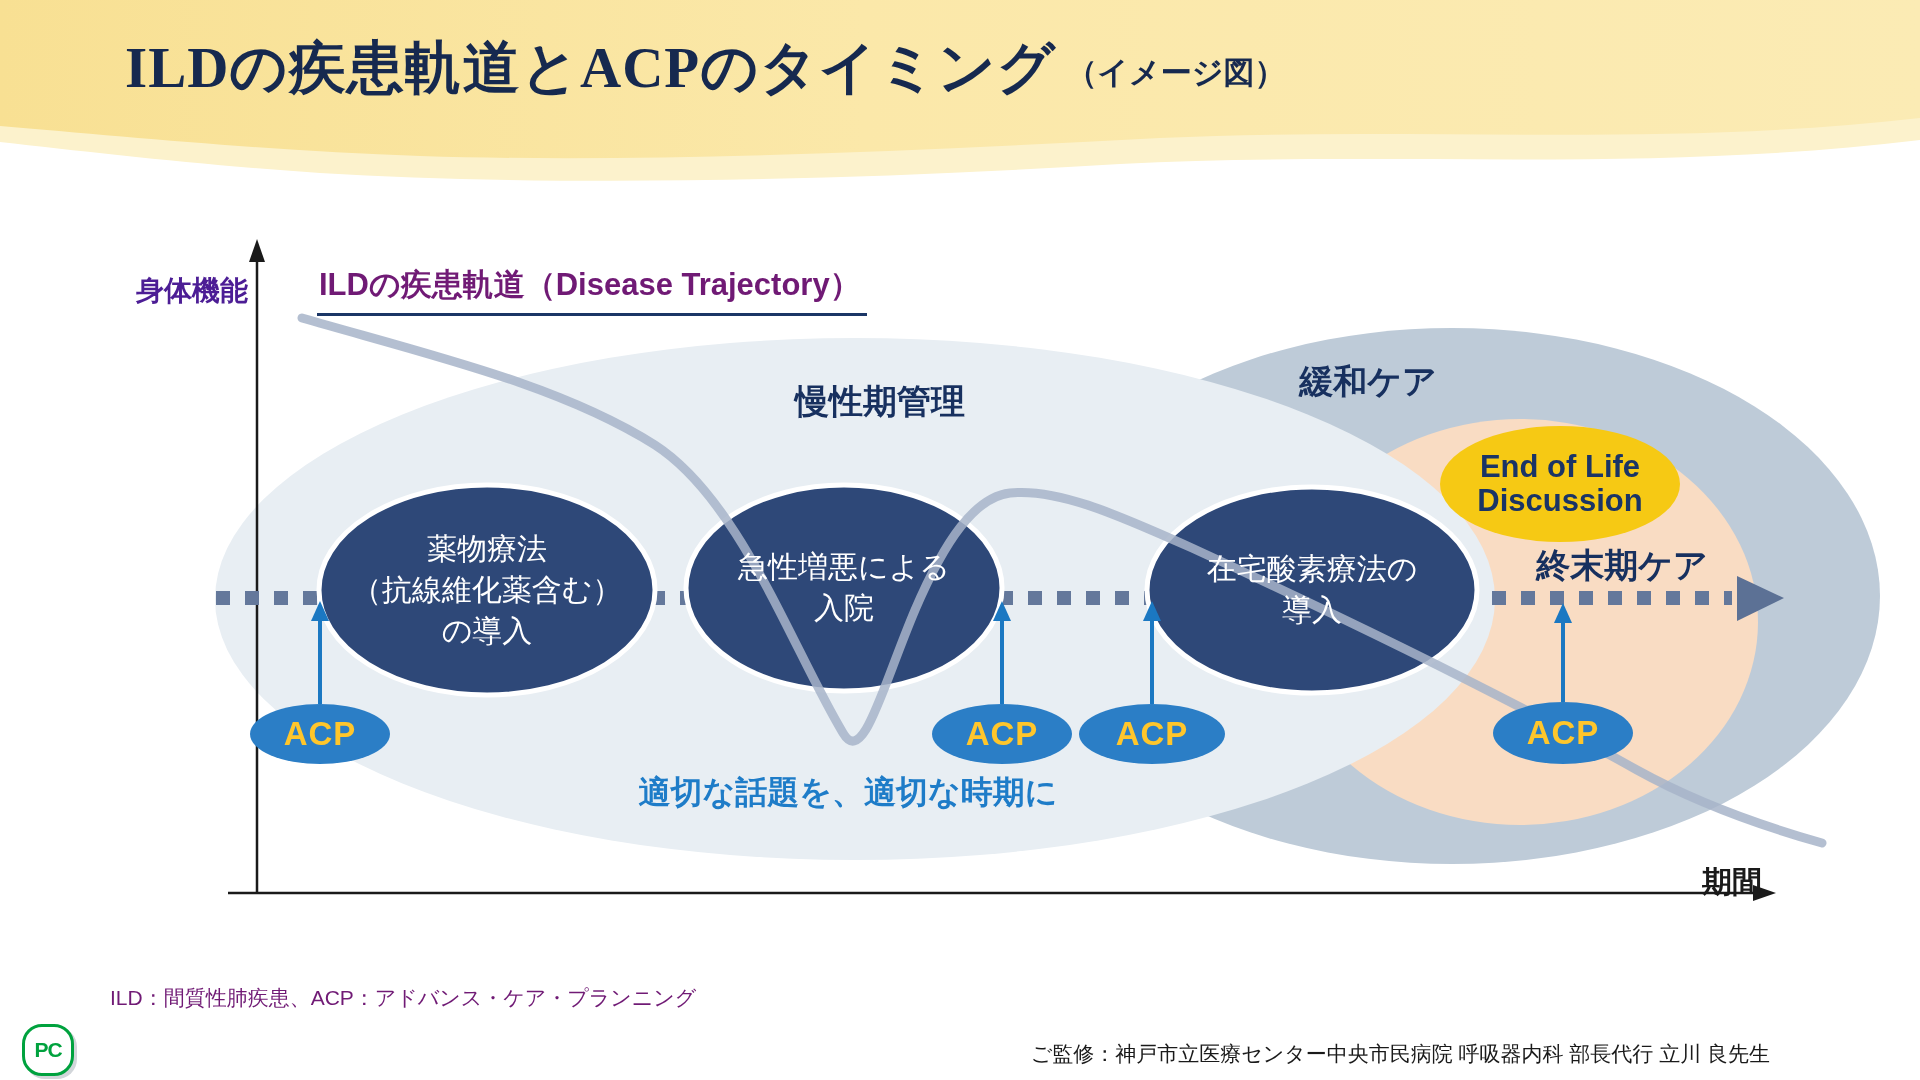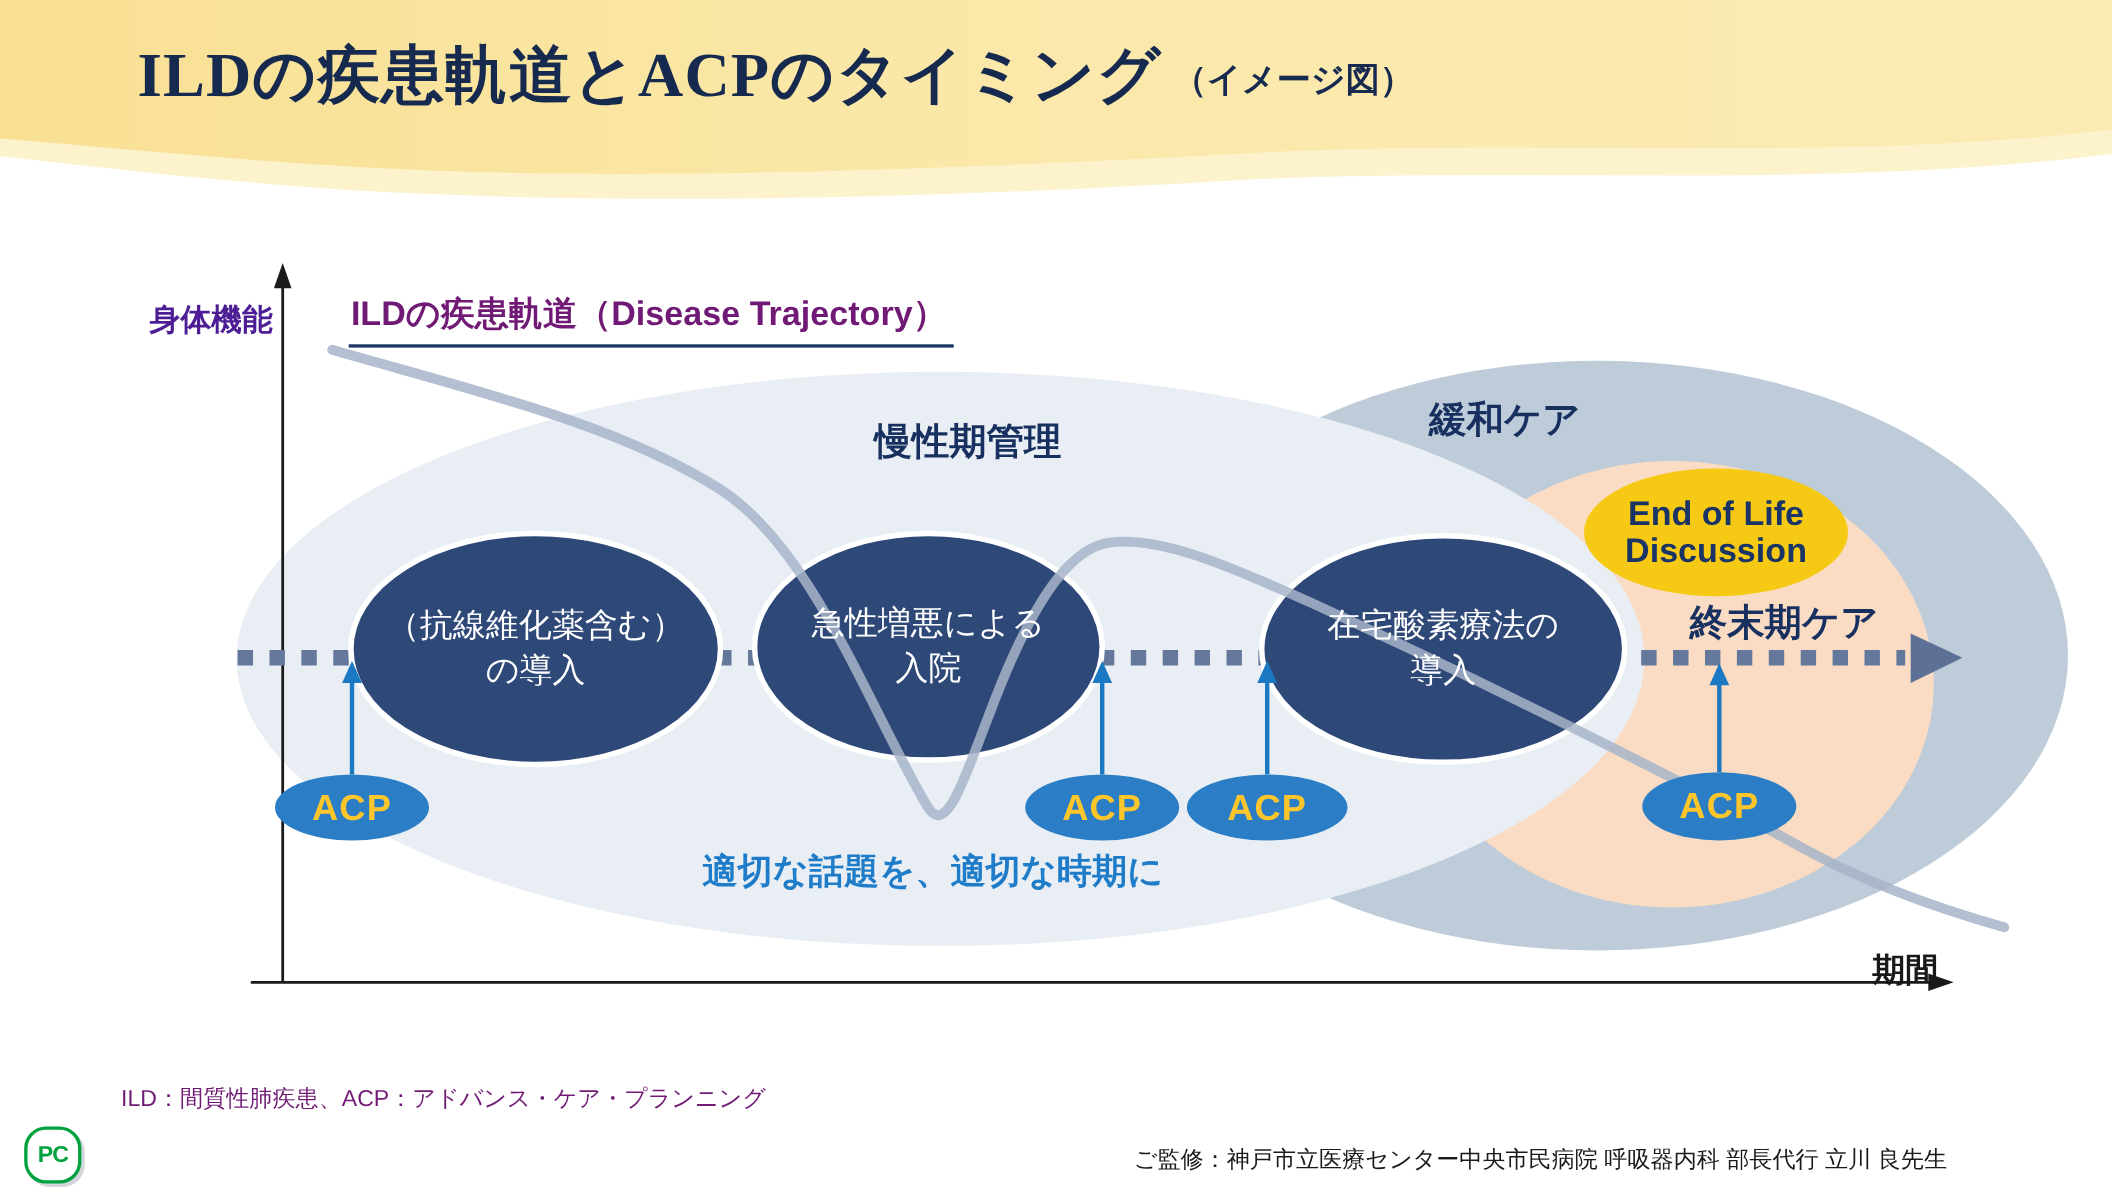--- a/index.html
+++ b/index.html
@@ -113,20 +113,21 @@
 
   <div class="abs y-label">身体機能</div>
 
   <div class="abs heading">ILDの疾患軌道（Disease Trajectory）</div>
 
   <div class="abs ctr region-label" style="left:880px;top:402px">慢性期管理</div>
   <div class="abs ctr region-label" style="left:1368px;top:382px">緩和ケア</div>
   <div class="abs ctr region-label" style="left:1622px;top:566px">終末期ケア</div>
 
   <div class="abs ctr event-text" style="left:487px;top:590px">
+    <div>薬物療法</div>
     <div>（抗線維化薬含む）</div>
     <div>の導入</div>
   </div>
   <div class="abs ctr event-text" style="left:844px;top:588px">
     <div>急性増悪による</div>
     <div>入院</div>
   </div>
   <div class="abs ctr event-text" style="left:1312px;top:590px">
     <div>在宅酸素療法の</div>
     <div>導入</div>

